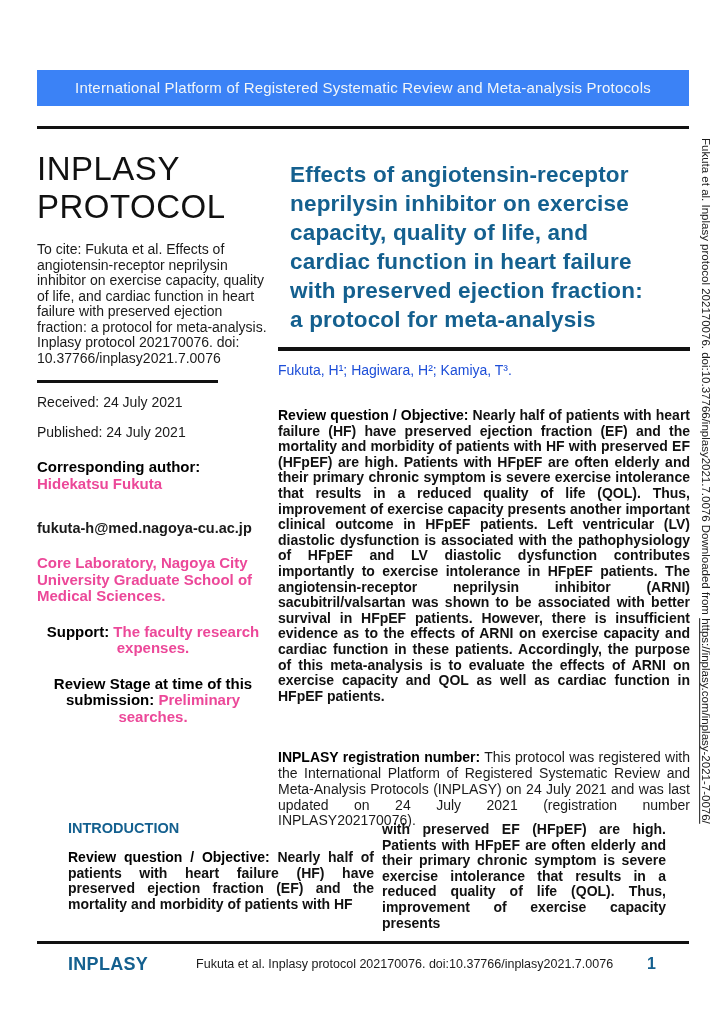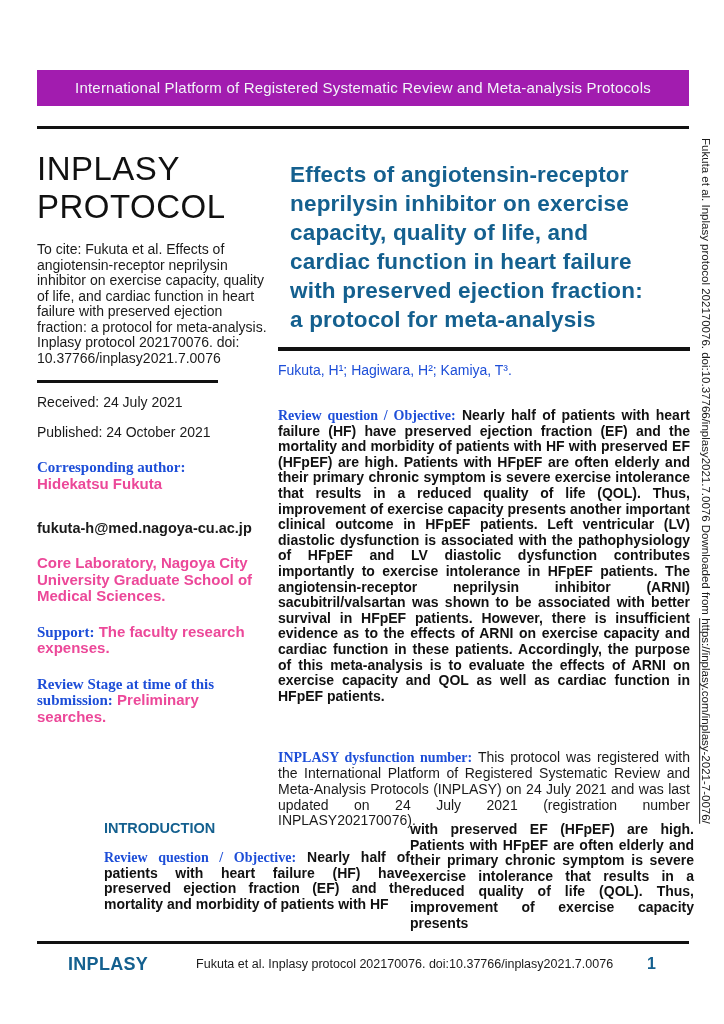--- a/index.html
+++ b/index.html
@@ -3,60 +3,60 @@
 <meta charset="utf-8">
 <style>
   html,body{margin:0;padding:0;}
   body{
     width:724px;height:1024px;position:relative;background:#ffffff;
     font-family:"Liberation Sans", sans-serif;color:#1a1a1a;overflow:hidden;
   }
   
   .banner{
     position:absolute;left:37px;top:70px;width:652px;height:36px;
-    background:#a21caf;color:#f2f6f9;font-size:15px;line-height:36px;
+    background:#3b82f6;color:#f2f6f9;font-size:15px;line-height:36px;
     text-align:center;letter-spacing:.2px;
   }
   .rule{background:#111;position:absolute;}
   .rule-top{left:37px;top:126px;width:652px;height:3px;}
   
   .left-col{position:absolute;left:37px;top:145px;width:232px;}
   .masthead{
     font-size:33px;line-height:38px;font-weight:400;color:#111;
     white-space:pre-line;margin:5px 0 0 0;letter-spacing:.5px;
   }
   .cite{font-size:14px;line-height:15.5px;margin-top:16px;color:#1a1a1a;}
   .left-rule{width:181px;height:3px;background:#111;margin-top:10px;}
   .meta-line{font-size:14px;line-height:15.5px;margin-top:12px;}
   .meta-line.first{}
-  .lbl-blue{color:#1d4ed8;font-weight:700;font-family:Liberation Serif, serif;}
+  .lbl-blue{color:#000000;font-weight:700;}
   .left-block{margin-top:19px;font-size:15px;line-height:16.5px;}
   .left-block .val{font-weight:700;color:#ec4899;}
   .email{margin-top:28px;font-size:14.5px;font-weight:700;}
-  .inline-block p{margin:0;}
+  .inline-block p{margin:0;text-align:center;}
   
   .right-col{position:absolute;left:278px;top:148px;width:412px;}
   .article-title{
     color:#14608F;font-size:22.5px;line-height:29px;font-weight:700;
     margin:12px;white-space:pre-line;letter-spacing:.2px;
   }
   .title-rule{width:412px;height:4px;background:#111;margin-top:13px;}
   .authors{font-size:14px;margin-top:11px;color:#1d4ed8;}
   .abstract{
     font-size:14px;line-height:15.6px;font-weight:700;color:#111;
     text-align:justify;margin-top:30px;
   }
   .registration{
     font-size:14px;line-height:15.8px;color:#1a1a1a;
     text-align:justify;margin-top:46px;
   }
   
   .intro{
     position:absolute;left:68px;top:820px;width:598px;
-    display:grid;grid-template-columns:306px 284px;margin-left:36px;
+    display:grid;grid-template-columns:306px 284px;column-gap:8px;
   }
   .intro-heading{color:#14608F;font-size:14.5px;font-weight:700;margin:0;}
   .intro-par{
     font-size:14px;line-height:15.6px;font-weight:700;color:#111;
     text-align:justify;margin:14px 0 0 0;
   }
   .intro-par.cont{margin-top:2px;}
   
   .rule-bottom{left:37px;top:941px;width:652px;height:3px;}
   .footer{
@@ -82,21 +82,21 @@
 
 <div class="left-col">
   <h1 class="masthead">INPLASY
 PROTOCOL</h1>
 
   <p class="cite">To cite: Fukuta et al. Effects of angiotensin-receptor neprilysin inhibitor on exercise capacity, quality of life, and cardiac function in heart failure with preserved ejection fraction: a protocol for meta-analysis. Inplasy protocol 202170076. doi: 10.37766/inplasy2021.7.0076</p>
 
   <div class="left-rule"></div>
 
   <p class="meta-line first">Received: 24 July 2021</p>
-  <p class="meta-line">Published: 24 October 2021</p>
+  <p class="meta-line">Published: 24 July 2021</p>
 
   <div class="left-block">
     <div class="lbl-blue">Corresponding author:</div>
     <div class="val">Hidekatsu Fukuta</div>
   </div>
 
   <div class="email">fukuta-h@med.nagoya-cu.ac.jp</div>
 
   <div class="left-block">
     <div class="val">Core Laboratory, Nagoya City University Graduate School of Medical Sciences.</div>
@@ -119,21 +119,21 @@
 cardiac function in heart failure
 with preserved ejection fraction:
 a protocol for meta-analysis</h2>
 
   <div class="title-rule"></div>
 
   <p class="authors">Fukuta, H¹; Hagiwara, H²; Kamiya, T³.</p>
 
   <p class="abstract"><span class="lbl-blue">Review question / Objective:</span><span> Nearly half of patients with heart failure (HF) have preserved ejection fraction (EF) and the mortality and morbidity of patients with HF with preserved EF (HFpEF) are high. Patients with HFpEF are often elderly and their primary chronic symptom is severe exercise intolerance that results in a reduced quality of life (QOL). Thus, improvement of exercise capacity presents another important clinical outcome in HFpEF patients. Left ventricular (LV) diastolic dysfunction is associated with the pathophysiology of HFpEF and LV diastolic dysfunction contributes importantly to exercise intolerance in HFpEF patients. The angiotensin-receptor neprilysin inhibitor (ARNI) sacubitril/valsartan was shown to be associated with better survival in HFpEF patients. However, there is insufficient evidence as to the effects of ARNI on exercise capacity and cardiac function in these patients. Accordingly, the purpose of this meta-analysis is to evaluate the effects of ARNI on exercise capacity and QOL as well as cardiac function in HFpEF patients.</span></p>
 
-  <p class="registration"><span class="lbl-blue">INPLASY dysfunction number:</span><span> This protocol was registered with the International Platform of Registered Systematic Review and Meta-Analysis Protocols (INPLASY) on 24 July 2021 and was last updated on 24 July 2021 (registration number INPLASY202170076).</span></p>
+  <p class="registration"><span class="lbl-blue">INPLASY registration number:</span><span> This protocol was registered with the International Platform of Registered Systematic Review and Meta-Analysis Protocols (INPLASY) on 24 July 2021 and was last updated on 24 July 2021 (registration number INPLASY202170076).</span></p>
 </div>
 
 <div class="intro">
   <div>
     <h3 class="intro-heading">INTRODUCTION</h3>
     <p class="intro-par"><span class="lbl-blue">Review question / Objective:</span><span> Nearly half of patients with heart failure (HF) have preserved ejection fraction (EF) and the mortality and morbidity of patients with HF</span></p>
   </div>
   <div>
     <p class="intro-par cont">with preserved EF (HFpEF) are high. Patients with HFpEF are often elderly and their primary chronic symptom is severe exercise intolerance that results in a reduced quality of life (QOL). Thus, improvement of exercise capacity presents</p>
   </div>

